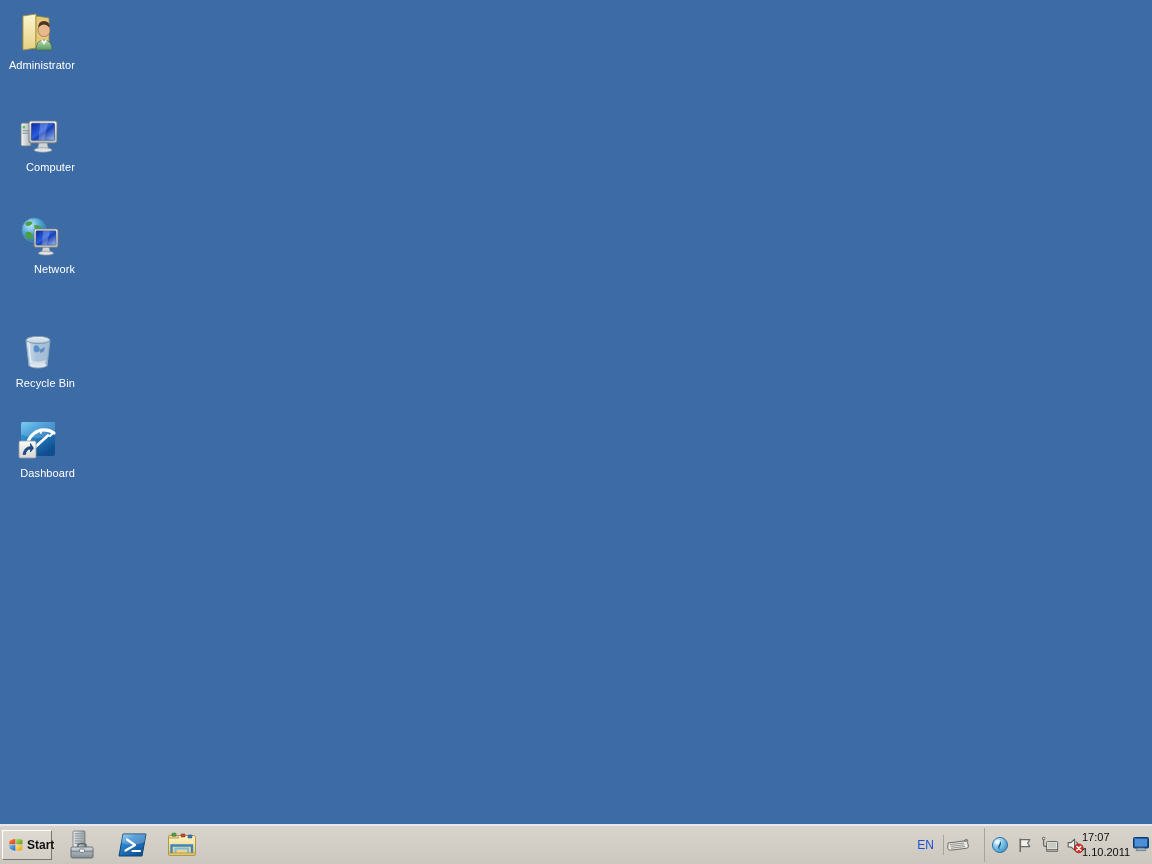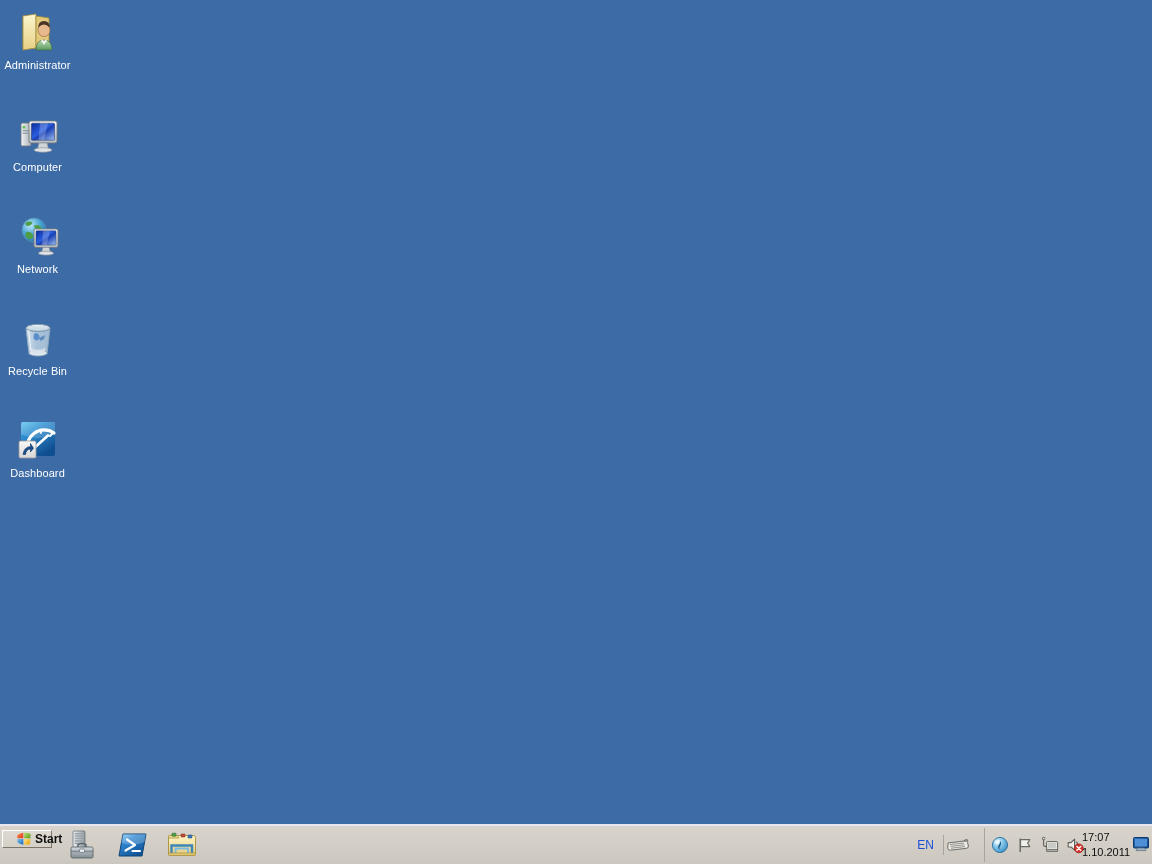--- a/index.html
+++ b/index.html
@@ -37,20 +37,21 @@
     margin: 0 auto;
     position: relative;
   }
   .icon-label {
     color: #ffffff;
     font-size: 11px;
     line-height: 13px;
     margin-top: 3px;
     font-family: "Liberation Sans", sans-serif;
     letter-spacing: 0.1px;
+    text-align: right;
   }
 
   
   #taskbar {
     position: absolute;
     left: 0;
     bottom: 0;
     width: 1152px;
     height: 42px;
     background: #d6d2ca;
@@ -70,30 +71,30 @@
     width: 100%;
     height: 38px;
     background: linear-gradient(to bottom, #d8d4cc 0%, #d2cec6 55%, #cbc7bf 100%);
   }
 
   #start-button {
     position: absolute;
     left: 2px;
     top: 6px;
     width: 50px;
-    height: 18px;
+    height: 30px;
     background: linear-gradient(to bottom, #dedad2 0%, #d4d0c8 100%);
     border-top: 1px solid #ffffff;
     border-left: 1px solid #ffffff;
     border-right: 1px solid #7b7669;
     border-bottom: 1px solid #7b7669;
     box-sizing: border-box;
     display: flex;
     align-items: center;
-    padding-left: 12px;
+    padding-left: 4px;
     cursor: default;
   }
   #start-button .start-text {
     font-size: 12px;
     font-weight: bold;
     color: #101010;
     margin-left: 2px;
     font-family: "Liberation Sans", sans-serif;
   }
 
@@ -280,21 +281,21 @@
         <rect x="20" y="17" width="24" height="18.5" rx="2" fill="url(#bez2)" stroke="#70787f" stroke-width="0.9"></rect>
         <rect x="22" y="18.8" width="20" height="14.3" rx="0.8" fill="url(#scr2)" stroke="#2d3f67" stroke-width="0.5"></rect>
         <path d="M29 18.8 L36 18.8 L32.6 33.1 L28 33.1 Z" fill="#ffffff" opacity="0.22"></path>
         <path d="M29 35.5 L35 35.5 L36.4 40.2 L27.6 40.2 Z" fill="#cfd4d8" stroke="#8e979e" stroke-width="0.7"></path>
         <ellipse cx="32" cy="41.2" rx="7.6" ry="1.9" fill="#dfe3e6" stroke="#8e979e" stroke-width="0.7"></ellipse>
       </svg>
     </div>
     <div class="icon-label">Network</div>
   </div>
 
-  <div class="icon-cell" style="left:0px; top:314px;">
+  <div class="icon-cell" style="left:0px; top:326px;">
     <div class="icon-art">
       <svg width="48" height="48" viewBox="0 0 48 48">
         <defs>
           <linearGradient id="binG" x1="0" y1="0" x2="1" y2="0">
             <stop offset="0" stop-color="#dfeaf3" stop-opacity="0.95"></stop>
             <stop offset="0.4" stop-color="#c6d9e8" stop-opacity="0.8"></stop>
             <stop offset="1" stop-color="#a9c3d8" stop-opacity="0.9"></stop>
           </linearGradient>
           <linearGradient id="rimG" x1="0" y1="0" x2="0" y2="1">
             <stop offset="0" stop-color="#ffffff"></stop>

